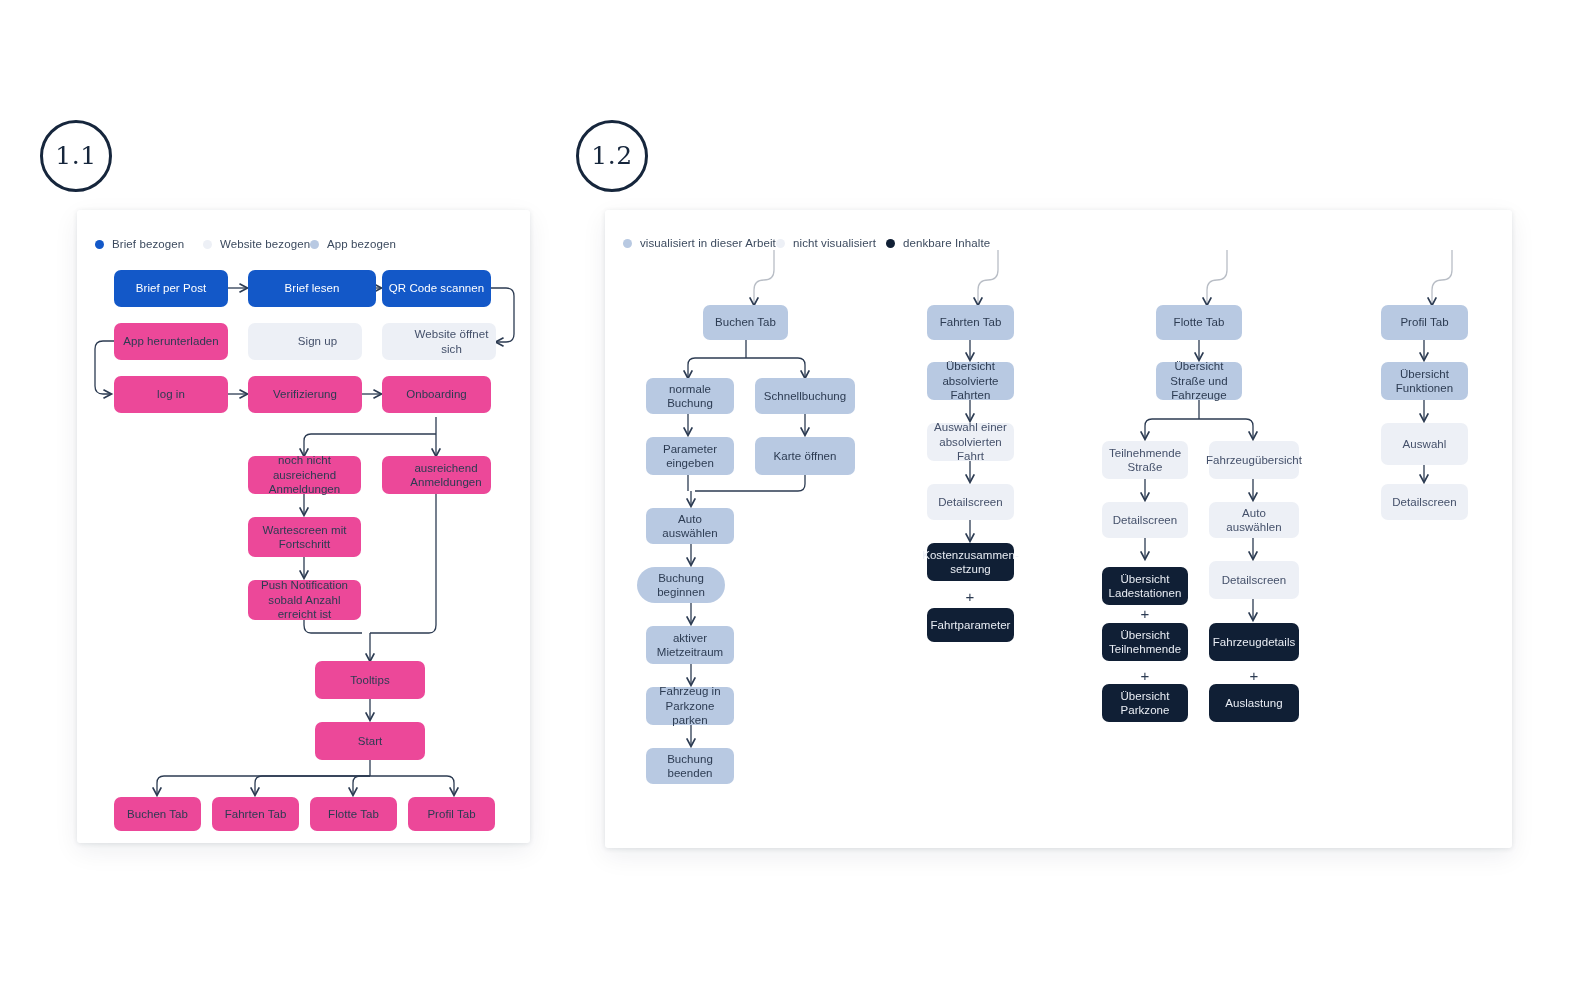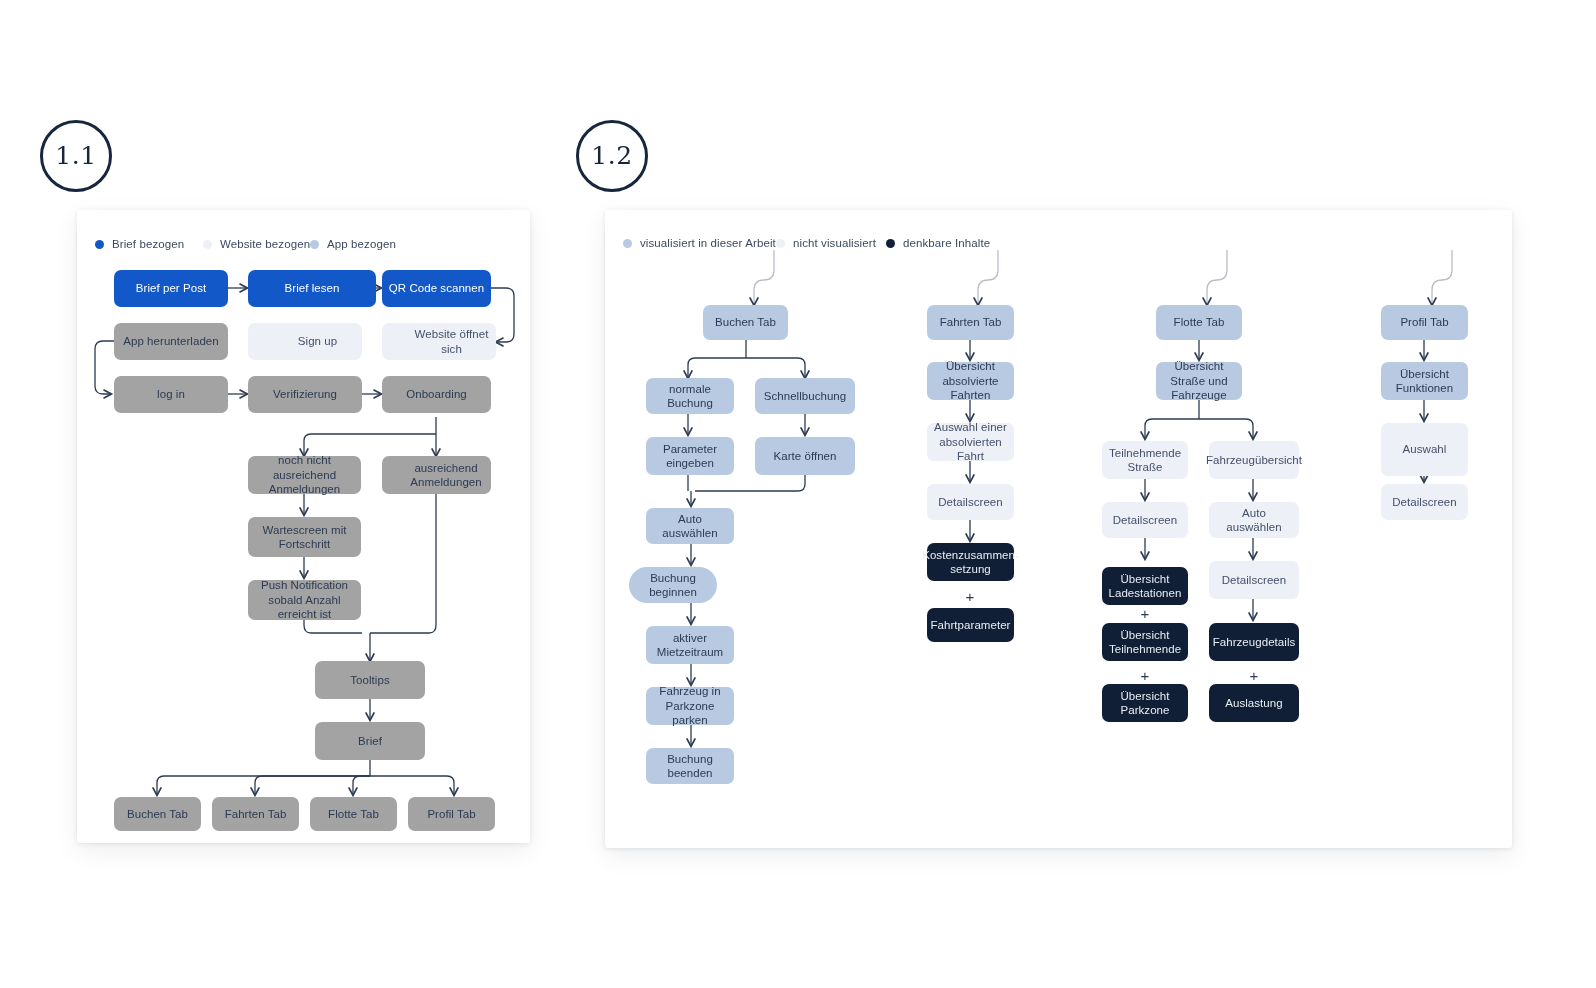--- a/index.html
+++ b/index.html
@@ -51,21 +51,21 @@
     position: absolute;
     border-radius: 7px;
     display: flex; align-items: center; justify-content: center;
     text-align: center;
     font-size: 11.5px;
     line-height: 14.5px;
     padding: 3px 6px;
     letter-spacing: .05px;
   }
   .n-brief   { background: #1358c8; color: #ffffff; }
-  .n-app     { background: #a3a3a3; color: #2c3b52; }
+  .n-app     { background: #ec4899; color: #2c3b52; }
   .n-web     { background: #edf0f6; color: #44506a; padding-left: 31px; }
   .n-vis     { background: #b8c9e2; color: #2c3b52; }
   .n-novis   { background: #edf0f6; color: #44506a; }
   .n-dark    { background: #101f35; color: #e9edf4; }
 
   
   .plus {
     position: absolute;
     font-size: 15px;
     color: #2c3b52;
@@ -199,21 +199,21 @@
         <span>Wartescreen mit Fortschritt</span>
       </div>
     <div class="node n-app" style="left:171px; top:370px; width:113px; height:40px;">
         <span>Push Notification sobald Anzahl erreicht ist</span>
       </div>
 
     <div class="node n-app" style="left:238px; top:451px; width:110px; height:38px;">
         <span>Tooltips</span>
       </div>
     <div class="node n-app" style="left:238px; top:512px; width:110px; height:38px;">
-        <span>Brief</span>
+        <span>Start</span>
       </div>
 
     <div class="node n-app" style="left:37px; top:587px; width:87px; height:34px;">
         <span>Buchen Tab</span>
       </div>
     <div class="node n-app" style="left:135px; top:587px; width:87px; height:34px;">
         <span>Fahrten Tab</span>
       </div>
     <div class="node n-app" style="left:233px; top:587px; width:87px; height:34px;">
         <span>Flotte Tab</span>
@@ -291,21 +291,21 @@
       </div>
     <div class="node n-vis" style="left:41px;  top:227px; width:88px; height:38px;">
         <span>Parameter eingeben</span>
       </div>
     <div class="node n-vis" style="left:150px; top:227px; width:100px; height:38px;">
         <span>Karte öffnen</span>
       </div>
     <div class="node n-vis" style="left:41px;  top:298px; width:88px; height:36px;">
         <span>Auto auswählen</span>
       </div>
-    <div class="node n-vis" style="left:24px;  top:357px; width:88px; height:36px;border-radius:18px;">
+    <div class="node n-vis" style="left:32px;  top:357px; width:88px; height:36px;border-radius:18px;">
         <span>Buchung beginnen</span>
       </div>
     <div class="node n-vis" style="left:41px;  top:416px; width:88px; height:38px;">
         <span>aktiver Mietzeitraum</span>
       </div>
     <div class="node n-vis" style="left:41px;  top:477px; width:88px; height:38px;">
         <span>Fahrzeug in Parkzone parken</span>
       </div>
     <div class="node n-vis" style="left:41px;  top:538px; width:88px; height:36px;">
         <span>Buchung beenden</span>
@@ -370,21 +370,21 @@
     <div class="node n-dark" style="left:604px; top:474px; width:90px; height:38px;">
         <span>Auslastung</span>
       </div>
 
     <div class="node n-vis" style="left:776px; top:95px;  width:87px; height:35px;">
         <span>Profil Tab</span>
       </div>
     <div class="node n-vis" style="left:776px; top:152px; width:87px; height:38px;">
         <span>Übersicht Funktionen</span>
       </div>
-    <div class="node n-novis" style="left:776px; top:213px; width:87px; height:53px;">
+    <div class="node n-novis" style="left:776px; top:213px; width:87px; height:42px;">
         <span>Auswahl</span>
       </div>
     <div class="node n-novis" style="left:776px; top:274px; width:87px; height:36px;">
         <span>Detailscreen</span>
       </div>
   </div>
 
 </div>
 
 </body></html>

